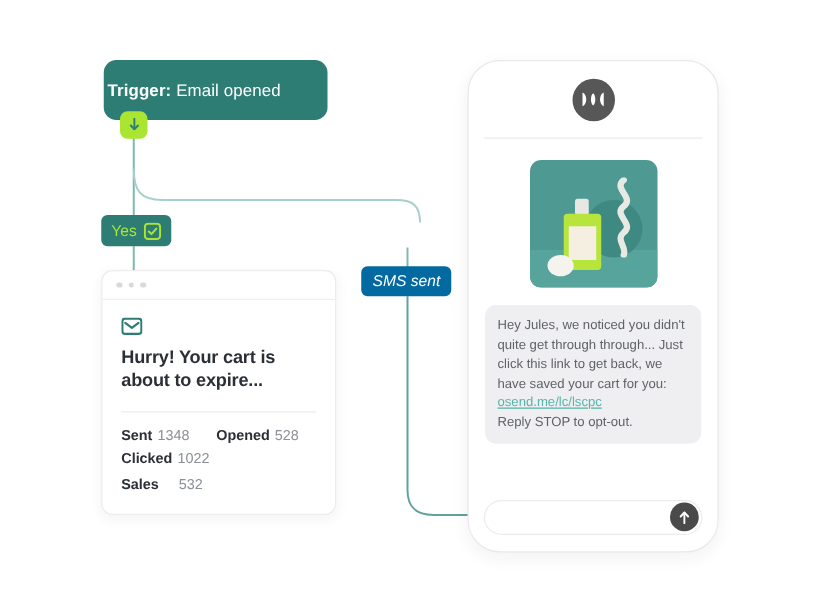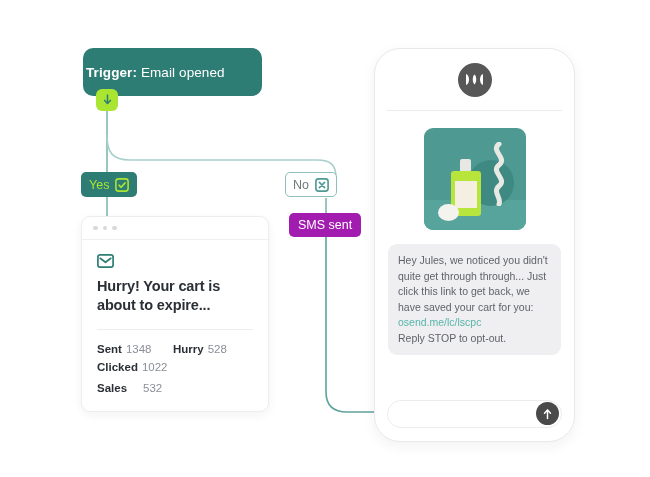--- a/index.html
+++ b/index.html
@@ -78,24 +78,25 @@
     padding: 0 7px;
     box-sizing: border-box;
   }
   .no-label { color: #6f7b7a; font-size: 12.5px; }
 
   .sms-badge {
     position: absolute;
     left: 289px; top: 213px;
     height: 24px;
     border-radius: 5px;
-    background: #a21caf;
+    background: #0369a1;
     display: flex; align-items: center;
     padding: 0 9px;
     box-sizing: border-box;
+    font-style: italic;
   }
   .sms-label { color: #ffffff; font-size: 12.5px; }
 
   
   .email-card {
     position: absolute;
     left: 81px; top: 216px;
     width: 188px; height: 196px;
     background: #ffffff;
     border-radius: 9px;
@@ -198,20 +199,21 @@
     margin: 14px 13px 0 13px;
     background: #efeff1;
     border-radius: 9px;
     padding: 9px 10px 9px 10px;
     font-size: 10.5px;
     line-height: 1.48;
     color: #5f6368;
   }
   .bubble-link {
     color: #57b4ab;
+    text-decoration: underline;
     text-align: right;
   }
 
   .phone-input-row {
     position: absolute;
     left: 12px; right: 12px; bottom: 13px;
     height: 28px;
   }
   .phone-input {
     width: 100%; height: 28px;
@@ -257,27 +259,20 @@
   </div>
 
   <div class="yes-badge">
     <span class="yes-label">Yes</span>
     <svg class="box-icon" width="14" height="14" viewBox="0 0 14 14">
       <rect x="0.9" y="0.9" width="12.2" height="12.2" rx="2.6" stroke="#a9e531" stroke-width="1.6" fill="none"></rect>
       <path d="M4 7.2 L6.2 9.3 L10.1 4.9" stroke="#a9e531" stroke-width="1.6" fill="none" stroke-linecap="round" stroke-linejoin="round"></path>
     </svg>
   </div>
 
-  <div class="no-badge">
-    <span class="no-label">No</span>
-    <svg class="box-icon" width="14" height="14" viewBox="0 0 14 14">
-      <rect x="0.9" y="0.9" width="12.2" height="12.2" rx="2.6" stroke="#4e9a93" stroke-width="1.6" fill="none"></rect>
-      <path d="M4.4 4.4 L9.6 9.6 M9.6 4.4 L4.4 9.6" stroke="#4e9a93" stroke-width="1.6" stroke-linecap="round"></path>
-    </svg>
-  </div>
 
   <div class="sms-badge">
     <span class="sms-label">SMS sent</span>
   </div>
 
   <div class="email-card">
     <div class="card-titlebar">
       <span class="dot"></span>
       <span class="dot"></span>
       <span class="dot"></span>
@@ -292,21 +287,21 @@
       <div class="card-rule"></div>
     </div>
 
     <div class="stats">
       <div class="stat-row">
         <span class="stat-cell first">
           <span class="stat-k">Sent</span>
           <span>1348</span>
         </span>
         <span class="stat-cell">
-          <span class="stat-k">Hurry</span>
+          <span class="stat-k">Opened</span>
           <span>528</span>
         </span>
       </div>
       <div class="stat-row">
         <span class="stat-cell first">
           <span class="stat-k">Clicked</span>
           <span>1022</span>
         </span>
       </div>
       <div class="stat-sales">

